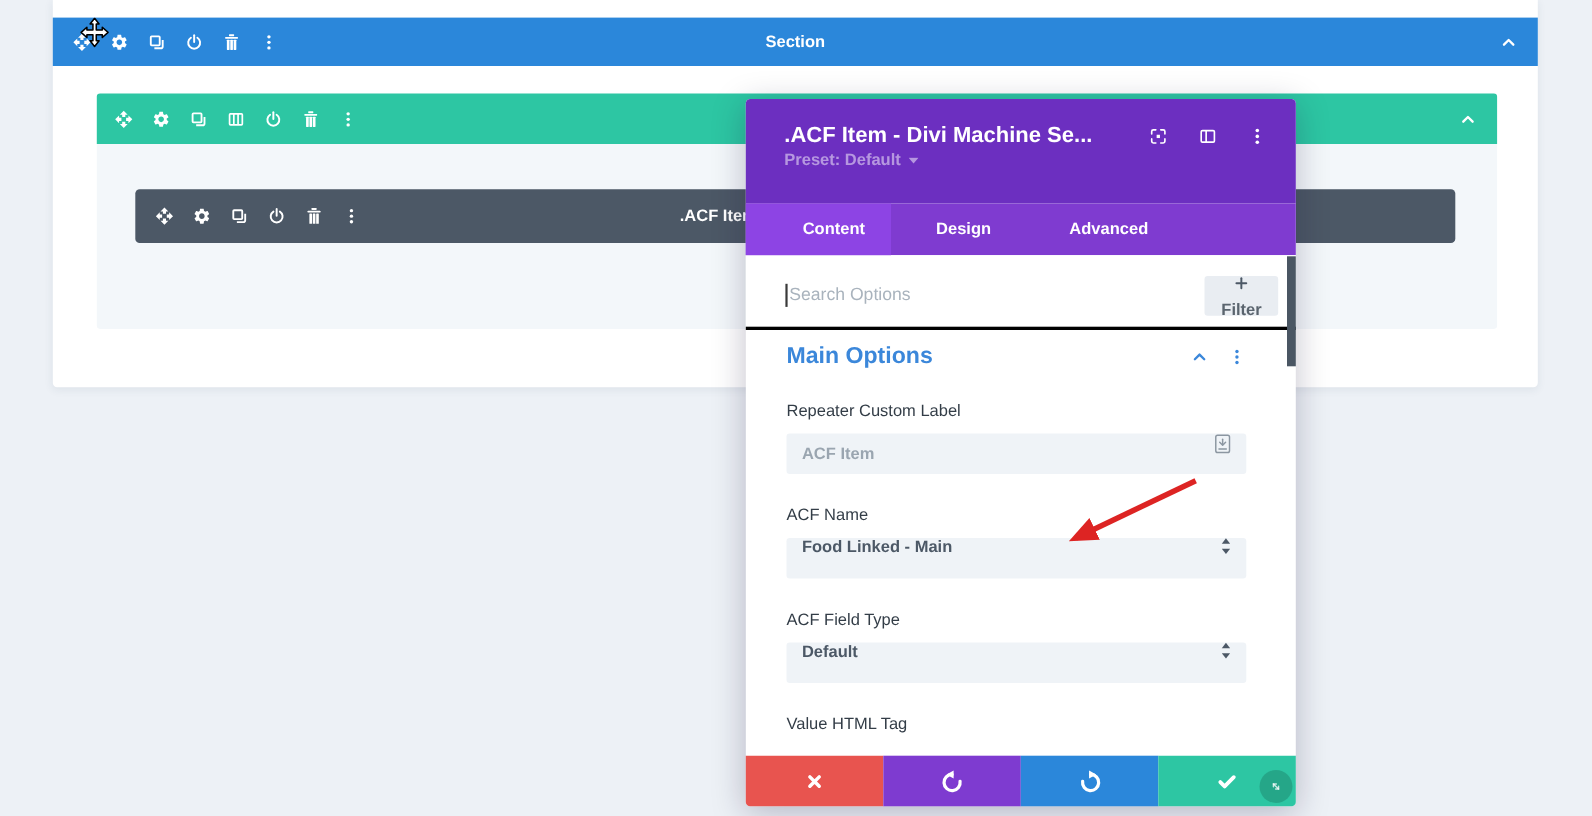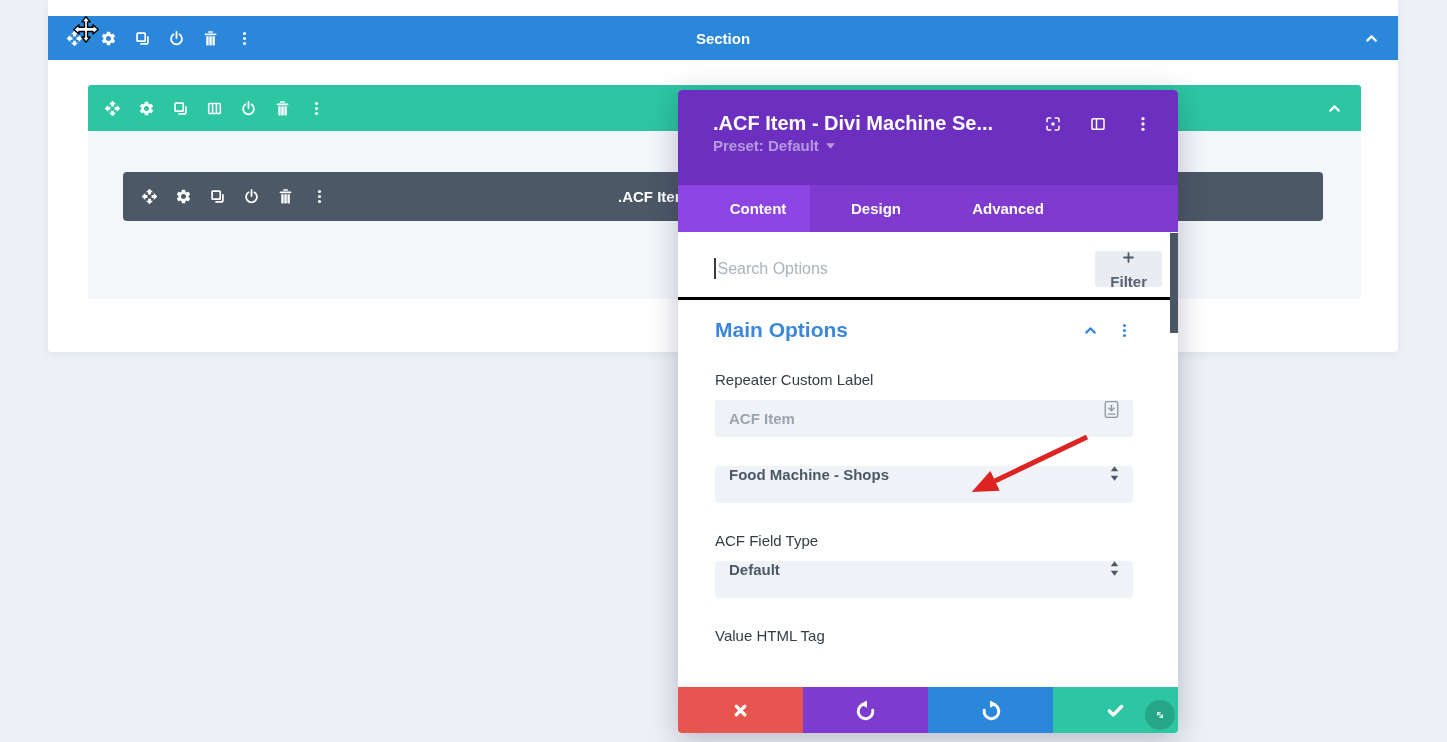--- a/index.html
+++ b/index.html
@@ -54,21 +54,21 @@
   @keyframes blink { 50% { opacity:0; } }
   .search-input { flex:1; border:0; outline:none; background:transparent; font-size:16px; color:#333;
     font-family:inherit; }
   .search-input::placeholder { color:#a9b3bd; }
   .filter-btn { display:flex; align-items:center; gap:9px; height:36px; padding:0 15px; background:#e9edf2;
     border:0; border-radius:3px; color:#5a646e; font-size:15px; font-weight:600; font-family:inherit; cursor:pointer;flex-direction:column; }
   .filter-btn .ic { width:13px; height:13px; color:#4c5866; }
 
   .modal-body { position:absolute; top:200px; bottom:46px; left:0; right:0; overflow:hidden; padding:0 45px 0 37px; }
 
-  .opt-head { margin-top:28px; display:flex; align-items:center; gap:17px; }
+  .opt-head { margin-top:22px; display:flex; align-items:center; gap:17px; }
   .opt-title { flex:1; font-size:21px; font-weight:600; color:#3b87da; cursor:pointer; }
   .opt-head .ic { width:17px; height:17px; color:#3b87da; cursor:pointer; }
 
   .field { margin-top:29px; }
   .field-label { font-size:15px; font-weight:400; color:#333d47; }
   .fi { margin-top:12px; height:37px; background:#eff3f7; border-radius:3px; display:flex; 
     padding:0 14px; }
   .fi-input { flex:1; border:0; outline:none; background:transparent; font-size:15px; font-weight:600;
     color:#4c5866; font-family:inherit; }
   .fi-input::placeholder { color:#9aa5b0; }
@@ -339,22 +339,23 @@
               <rect x="1.5" y="1.5" width="15" height="19" rx="2"></rect>
               <path d="M9 6v5.5" stroke-linecap="round"></path>
               <path d="M5.8 9.3L9 12.5l3.2-3.2" stroke-linecap="round" stroke-linejoin="round"></path>
               <line x1="5" y1="16.5" x2="13" y2="16.5" stroke-linecap="round"></line>
             </svg>
           </span>
       </div>
     </div>
 
     <div class="field">
+      <div class="field-label">ACF Name</div>
       <div class="fi select">
-        <span class="select-val">Food Machine - Shops</span>
+        <span class="select-val">Food Linked - Main</span>
         <span class="ic ud-ic">
             <svg viewBox="0 0 10 16" fill="currentColor">
               <path d="M5 0l4.2 5.5H0.8z"></path>
               <path d="M5 16l4.2-5.5H0.8z"></path>
             </svg>
           </span>
       </div>
     </div>
 
     <div class="field">

